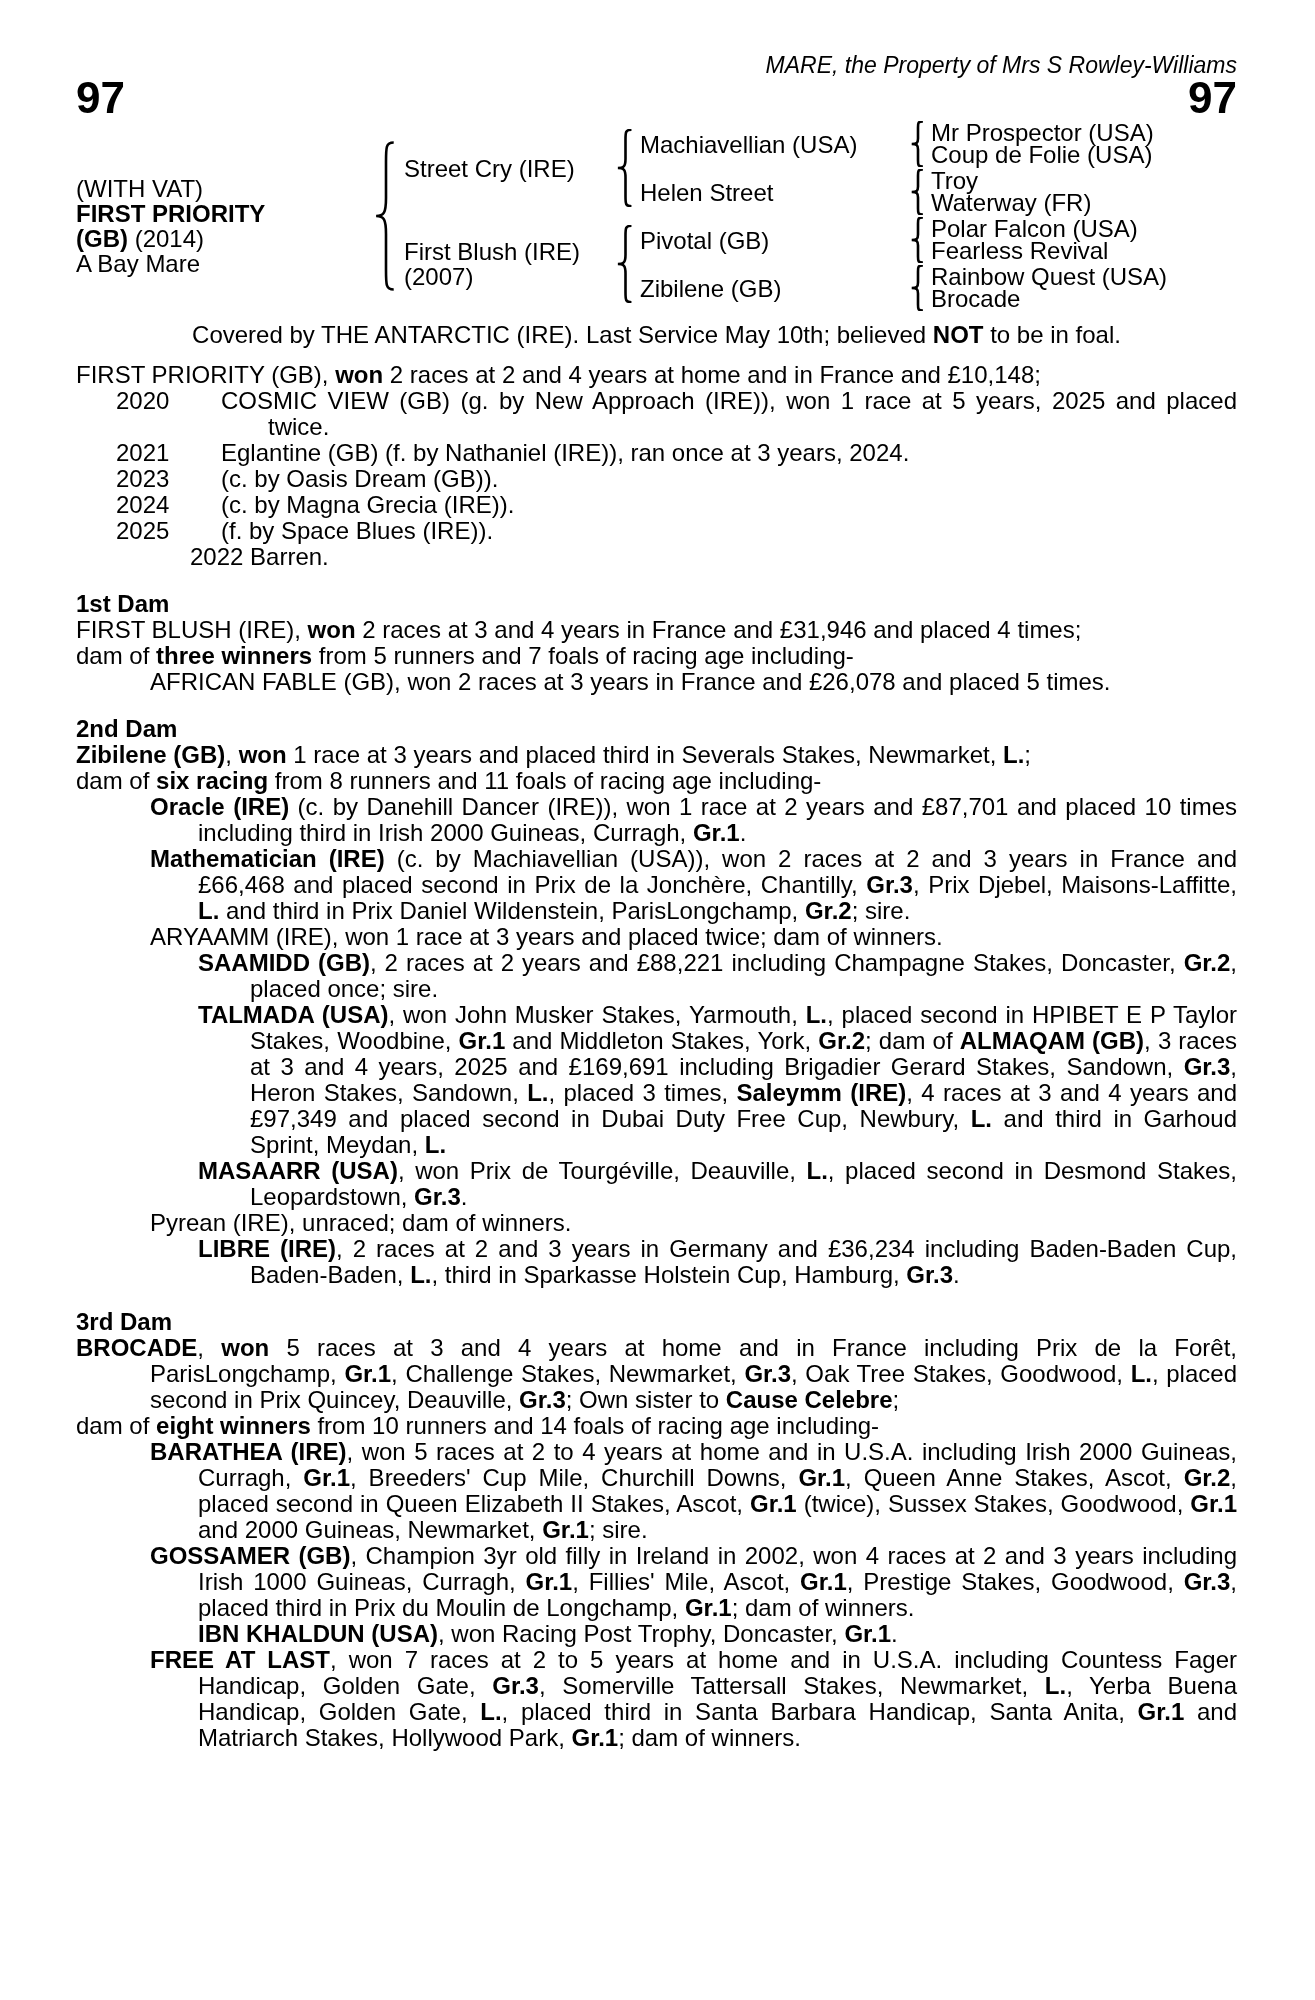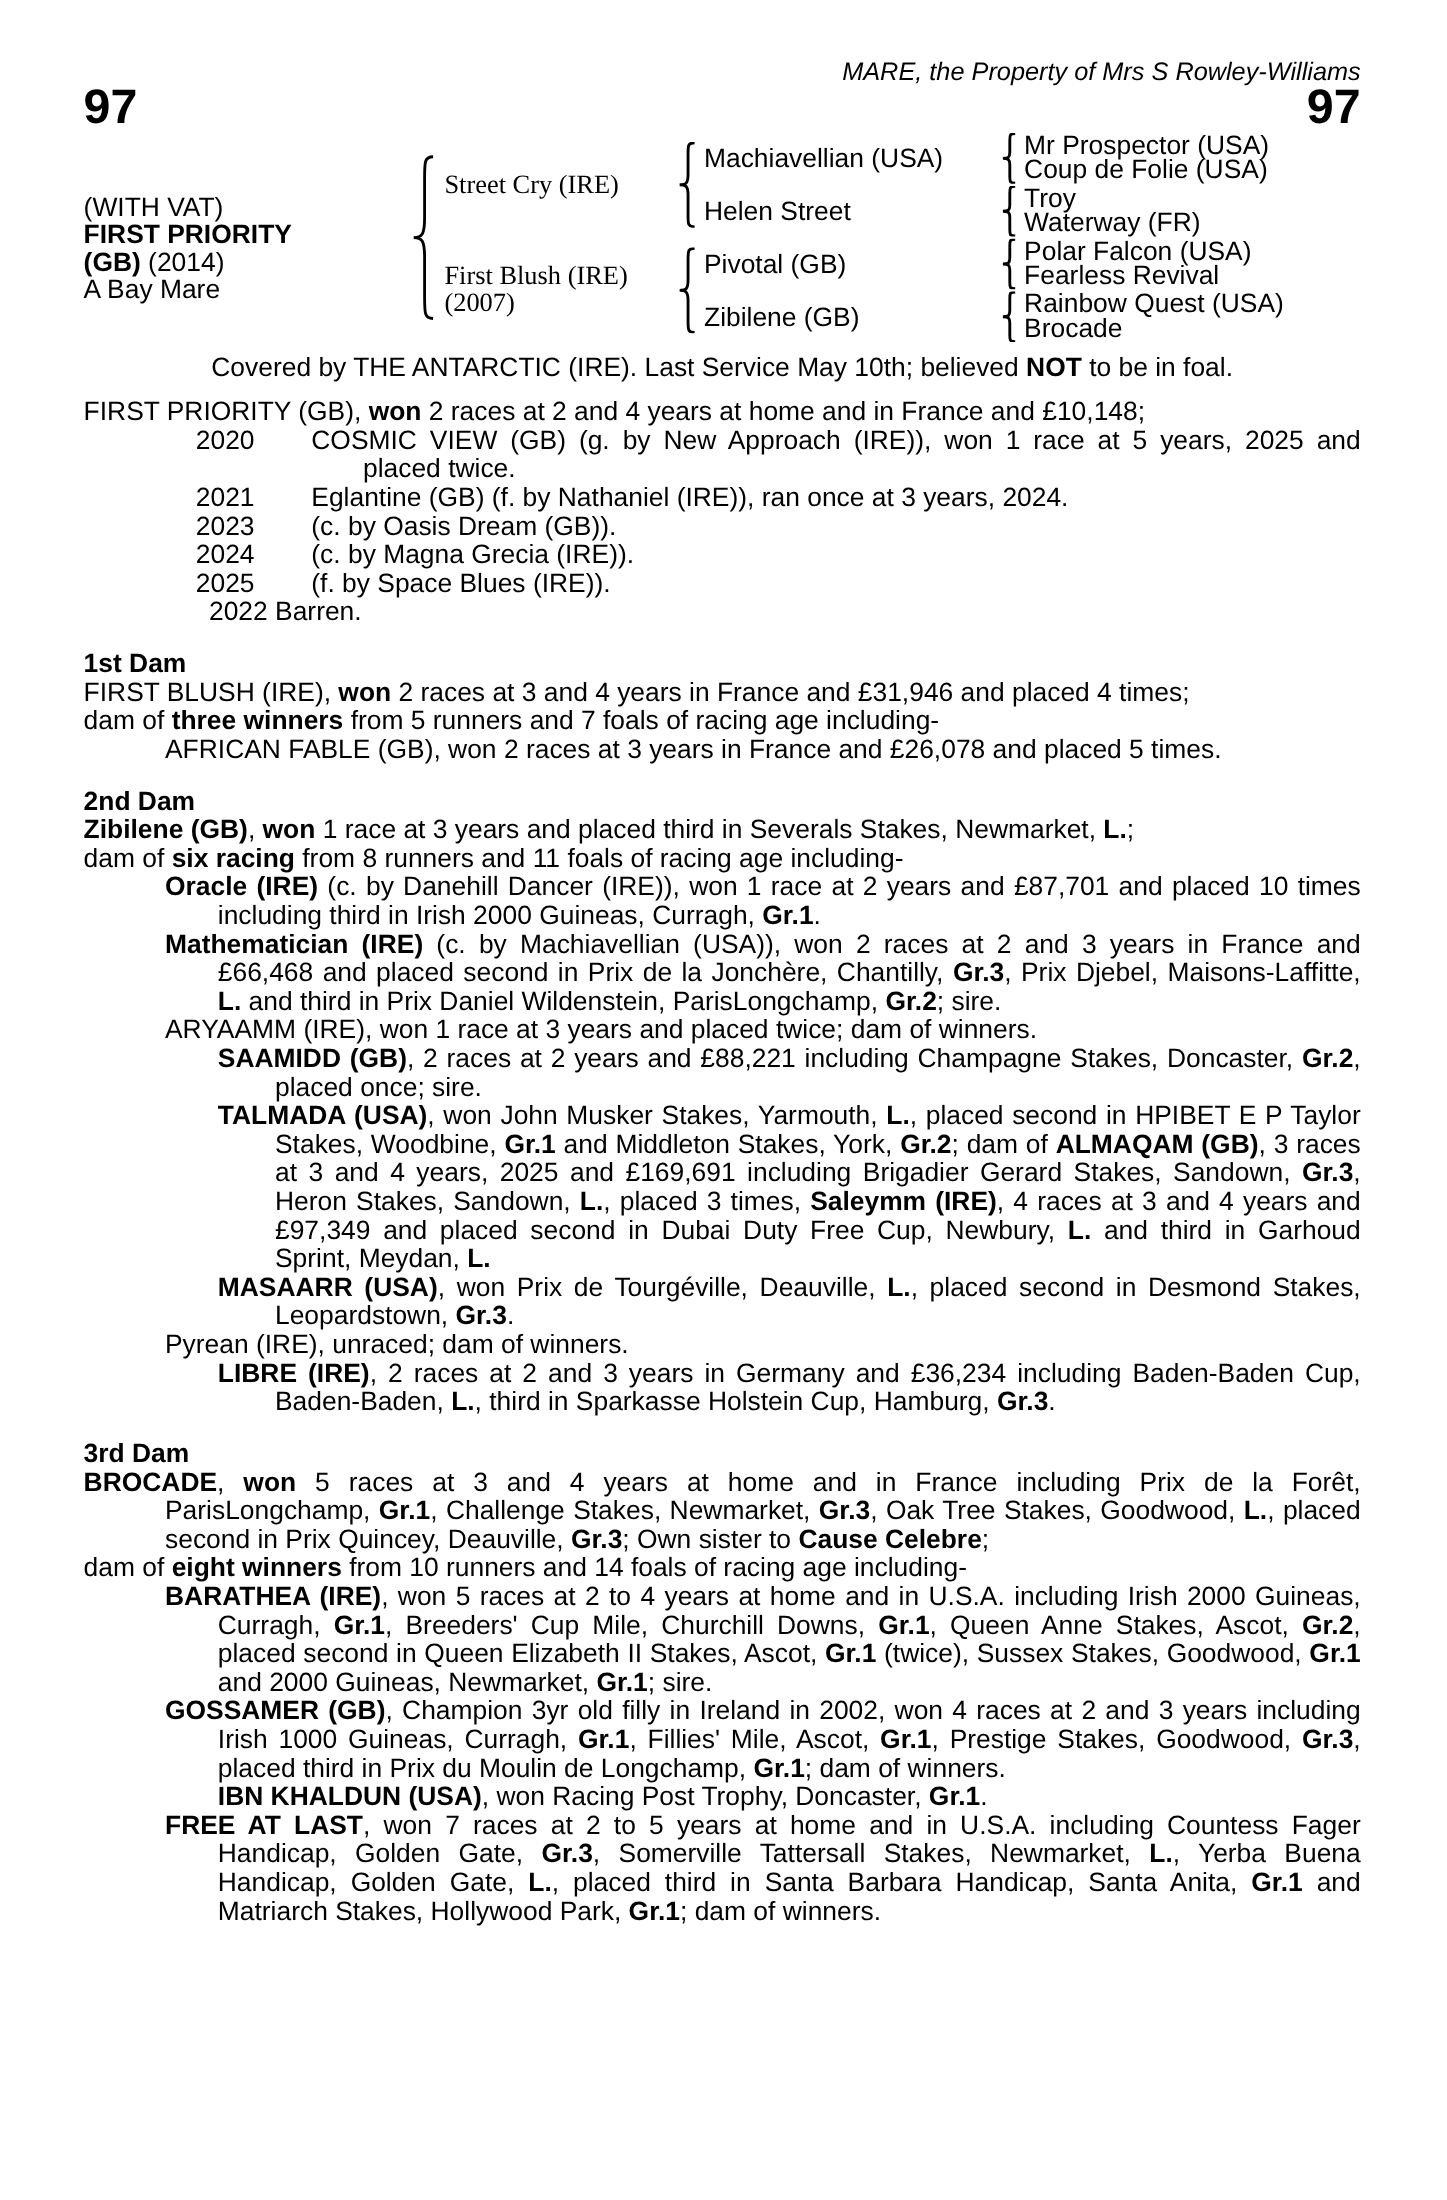--- a/index.html
+++ b/index.html
@@ -19,33 +19,33 @@
   .pedigree{display:flex;height:192px;margin-top:2px;}
   .ped-col{display:flex;flex-direction:column;}
   .g1{width:292px;justify-content:center;transform:translateY(10px);}
   .g1 .line{line-height:25px;white-space:nowrap;}
   .bc{justify-content:center;align-items:center;}
   .bc1{width:36px;}
   .bc2{width:30px;}
   .bc3{width:27px;}
   .cellwrap{flex:1;display:flex;flex-direction:column;justify-content:center;align-items:flex-start;}
   .bc .cellwrap{align-items:center;}
-  .g2{width:206px;font-family:Liberation Serif, serif;}
+  .g2{width:206px;}
   .g3{width:264px;}
   .g4{flex:1;}
   .g2 .line,.g3 .line{line-height:25px;white-space:nowrap;}
   .g4 .line{line-height:22px;white-space:nowrap;}
   .brace path{stroke:#000;fill:none;stroke-width:2.6;}
   
   .covered{text-align:center;margin-top:10px;margin-bottom:14px;}
   .jt{text-align:justify;}
   .p0h{padding-left:74px;text-indent:-74px;}
   .e1{margin-left:74px;padding-left:48px;text-indent:-48px;}
   .e2{margin-left:122px;padding-left:52px;text-indent:-52px;}
-  .produce-row{margin-left:102px;padding-left:152px;text-indent:-152px;text-align:justify;}
+  .produce-row{margin-left:40px;padding-left:152px;text-indent:-152px;text-align:justify;}
   .produce-row .year{display:inline-block;width:105px;text-indent:0;}
   .barren{margin-left:114px;}
   .dam-heading{margin-top:21px;font-weight:bold;}
 </style>
 </head>
 <body>
 
 <div class="page">
 
   <div class="title">MARE, the Property of Mrs S Rowley-Williams</div>

